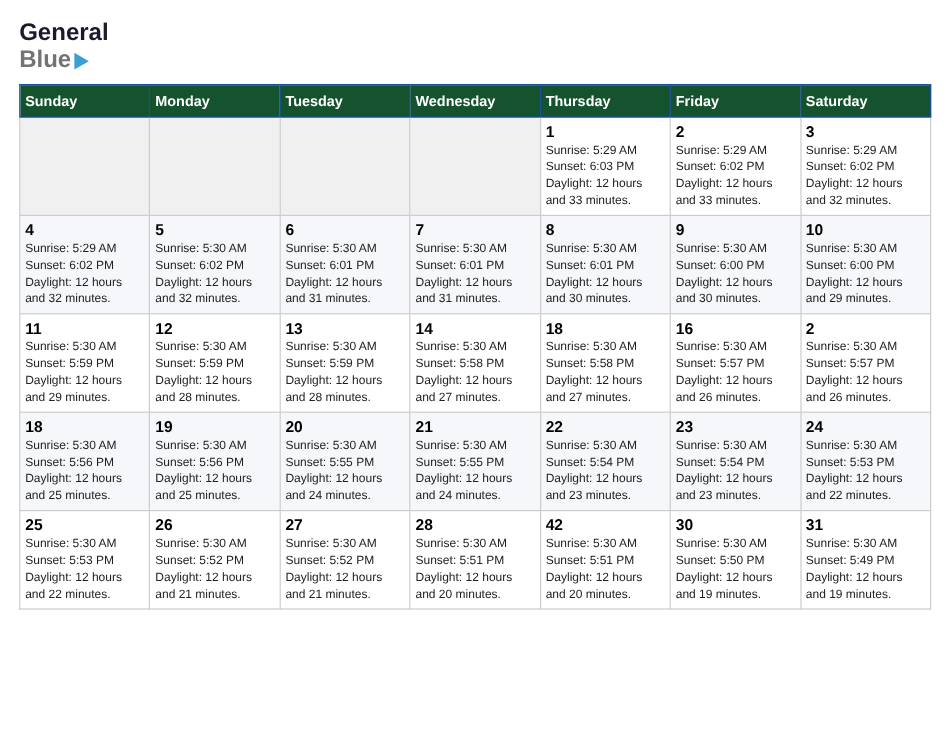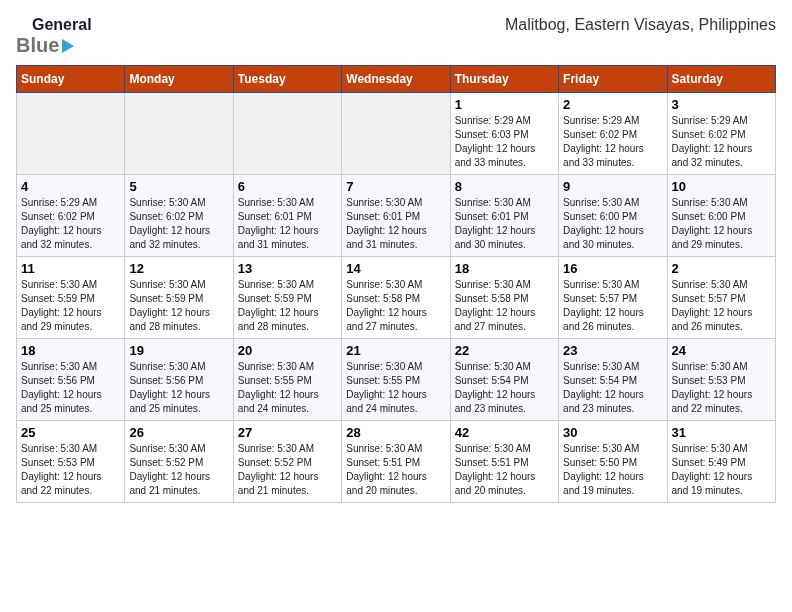--- a/index.html
+++ b/index.html
@@ -27,21 +27,21 @@
     .subtitle {
       font-size: 16px;
       color: #333;
     }
     .calendar {
       width: 100%;
       border-collapse: collapse;
       font-size: 11px;
     }
     .calendar thead th {
-      background: #c2410c;
+      background: #14532d;
       color: #fff;
       padding: 6px 4px;
       text-align: left;
       font-size: 12px;
       border: 1px solid #1a4fa0;
     }
     .calendar tbody td {
       border: 1px solid #ccc;
       vertical-align: top;
       padding: 4px;
@@ -64,24 +64,23 @@
       line-height: 1.4;
     }
     .empty-cell {
       background: #f0f0f0 !important;
     }
     .logo-wrapper {
       display: flex;
       flex-direction: column;
     }
     .logo-general {
-      font-size: 16px;
+      font-size: 20px;
       font-weight: bold;
       color: #1a1a2e;
-      margin-left: 16px;
     }
     .logo-blue-row {
       display: flex;
       align-items: center;
     }
     .logo-blue-text {
       font-size: 20px;
       font-weight: bold;
       color: #737373;
     }
@@ -100,21 +99,20 @@
 
 <div class="header-section">
   <div class="logo-wrapper">
     <span class="logo-general">General</span>
     <div class="logo-blue-row">
       <span class="logo-blue-text">Blue</span>
       <span class="arrow-icon"></span>
     </div>
   </div>
   <div class="title-section">
-    <div class="subtitle">Malitbog, Eastern Visayas, Philippines</div>
   </div>
 </div>
 
 <table class="calendar">
   <thead>
     <tr>
     <th>Sunday</th>
         <th>Monday</th>
         <th>Tuesday</th>
         <th>Wednesday</th>

